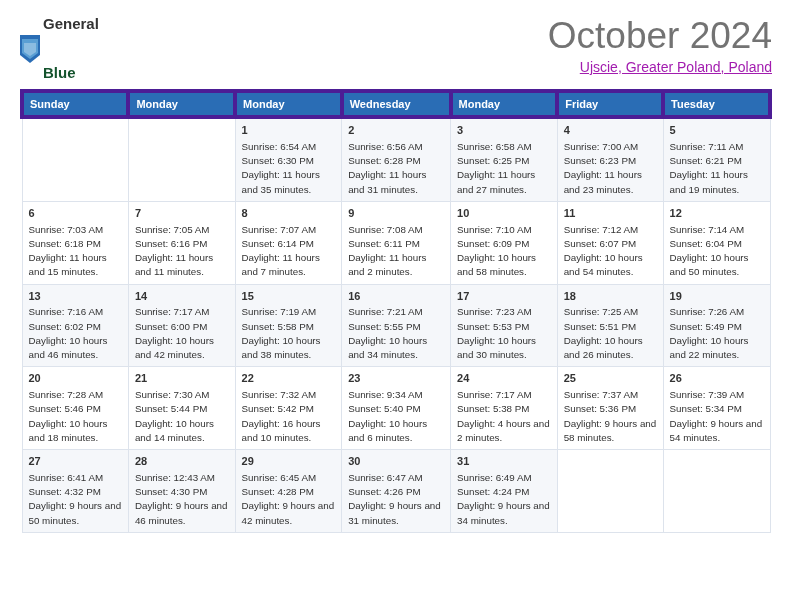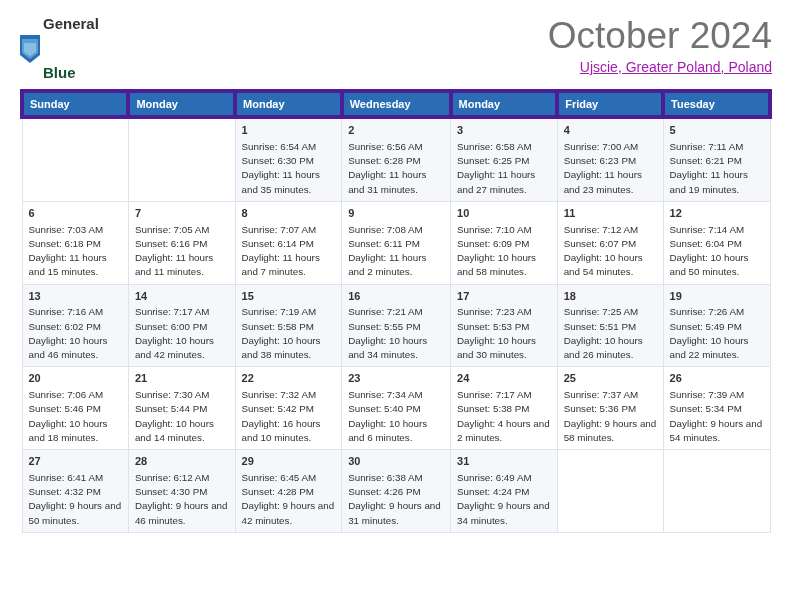--- a/index.html
+++ b/index.html
@@ -260,39 +260,39 @@
           <td>
             <div class="cell-day">19</div>
             <div class="cell-info">Sunrise: 7:26 AM</div>
             <div class="cell-info">Sunset: 5:49 PM</div>
             <div class="cell-info">Daylight: 10 hours and 22 minutes.</div>
           </td>
         </tr>
         <tr>
           <td>
             <div class="cell-day">20</div>
-            <div class="cell-info">Sunrise: 7:06 AM</div>
+            <div class="cell-info">Sunrise: 7:28 AM</div>
             <div class="cell-info">Sunset: 5:46 PM</div>
             <div class="cell-info">Daylight: 10 hours and 18 minutes.</div>
           </td>
           <td>
             <div class="cell-day">21</div>
             <div class="cell-info">Sunrise: 7:30 AM</div>
             <div class="cell-info">Sunset: 5:44 PM</div>
             <div class="cell-info">Daylight: 10 hours and 14 minutes.</div>
           </td>
           <td>
             <div class="cell-day">22</div>
             <div class="cell-info">Sunrise: 7:32 AM</div>
             <div class="cell-info">Sunset: 5:42 PM</div>
             <div class="cell-info">Daylight: 16 hours and 10 minutes.</div>
           </td>
           <td>
             <div class="cell-day">23</div>
-            <div class="cell-info">Sunrise: 7:34 AM</div>
+            <div class="cell-info">Sunrise: 9:34 AM</div>
             <div class="cell-info">Sunset: 5:40 PM</div>
             <div class="cell-info">Daylight: 10 hours and 6 minutes.</div>
           </td>
           <td>
             <div class="cell-day">24</div>
             <div class="cell-info">Sunrise: 7:17 AM</div>
             <div class="cell-info">Sunset: 5:38 PM</div>
             <div class="cell-info">Daylight: 4 hours and 2 minutes.</div>
           </td>
           <td>
@@ -310,33 +310,33 @@
         </tr>
         <tr>
           <td>
             <div class="cell-day">27</div>
             <div class="cell-info">Sunrise: 6:41 AM</div>
             <div class="cell-info">Sunset: 4:32 PM</div>
             <div class="cell-info">Daylight: 9 hours and 50 minutes.</div>
           </td>
           <td>
             <div class="cell-day">28</div>
-            <div class="cell-info">Sunrise: 6:12 AM</div>
+            <div class="cell-info">Sunrise: 12:43 AM</div>
             <div class="cell-info">Sunset: 4:30 PM</div>
             <div class="cell-info">Daylight: 9 hours and 46 minutes.</div>
           </td>
           <td>
             <div class="cell-day">29</div>
             <div class="cell-info">Sunrise: 6:45 AM</div>
             <div class="cell-info">Sunset: 4:28 PM</div>
             <div class="cell-info">Daylight: 9 hours and 42 minutes.</div>
           </td>
           <td>
             <div class="cell-day">30</div>
-            <div class="cell-info">Sunrise: 6:38 AM</div>
+            <div class="cell-info">Sunrise: 6:47 AM</div>
             <div class="cell-info">Sunset: 4:26 PM</div>
             <div class="cell-info">Daylight: 9 hours and 31 minutes.</div>
           </td>
           <td>
             <div class="cell-day">31</div>
             <div class="cell-info">Sunrise: 6:49 AM</div>
             <div class="cell-info">Sunset: 4:24 PM</div>
             <div class="cell-info">Daylight: 9 hours and 34 minutes.</div>
           </td>
           <td class="empty-cell"></td>

